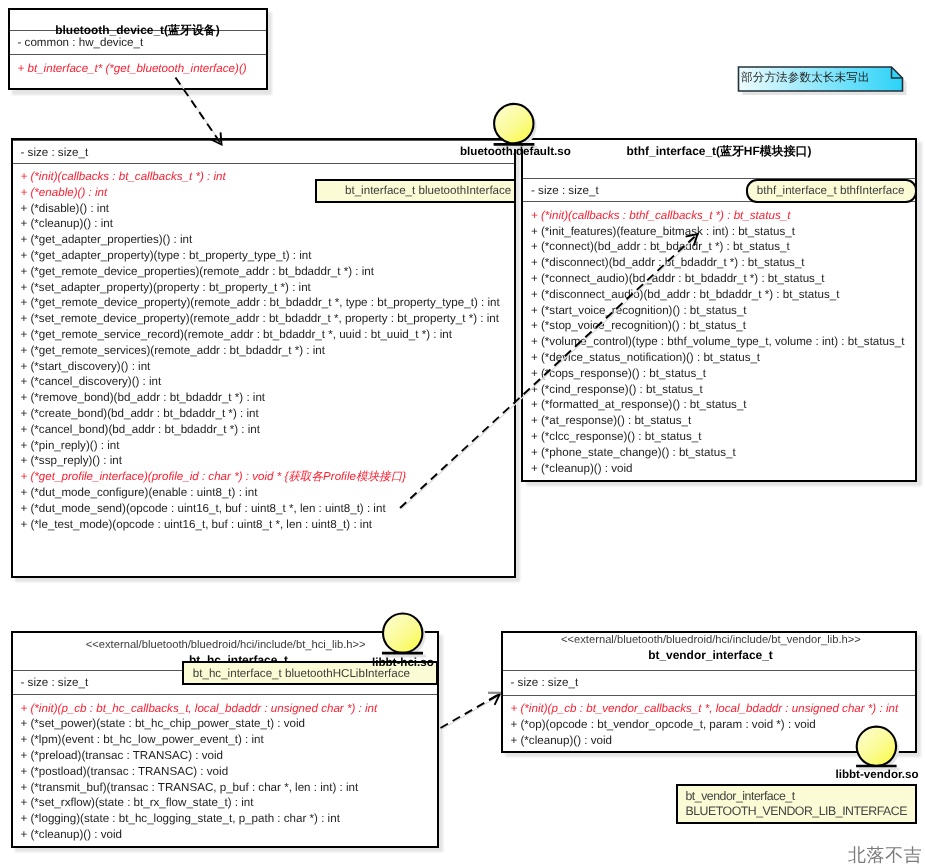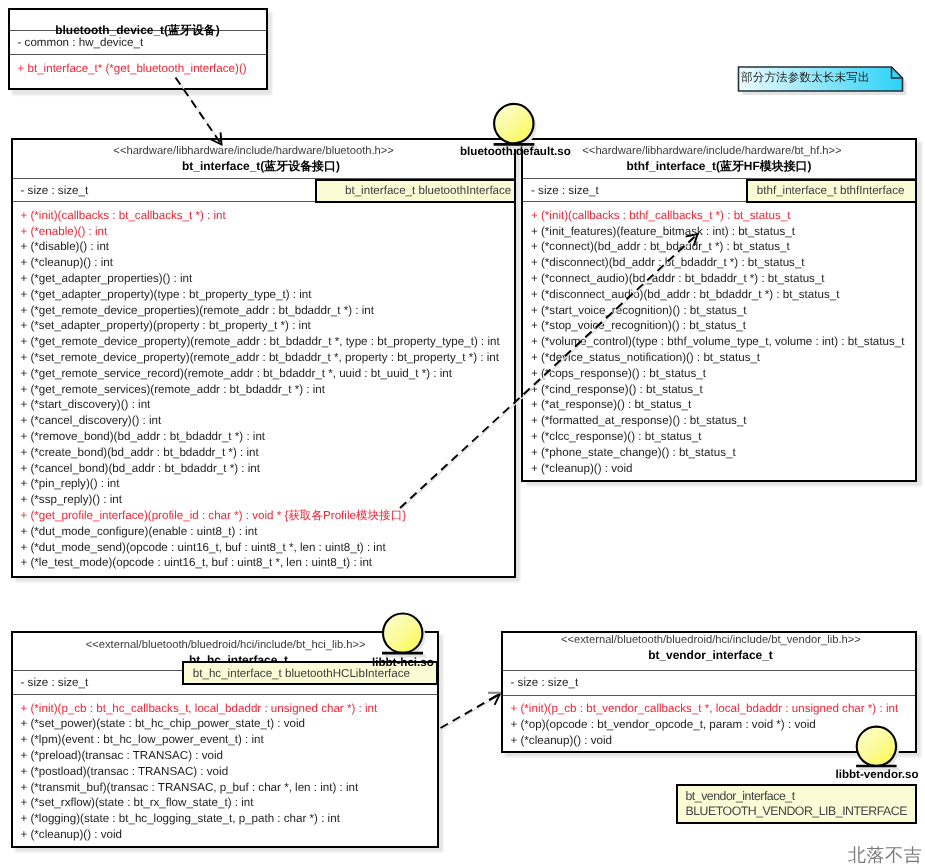--- a/index.html
+++ b/index.html
@@ -13,21 +13,21 @@
 .umlbox{position:absolute;background:#fff;border:2px solid #000;box-sizing:border-box;z-index:3;}
 .shadow{position:absolute;background:#e4e4e4;z-index:1;filter:blur(1.2px);}
 
 .hdr{text-align:center;box-sizing:border-box;}
 .stereo{font-size:11.2px;color:#3b3b3b;line-height:15px;}
 .cname{font-size:11.95px;font-weight:bold;color:#000;line-height:15px;}
 .divider{border-top:1.7px solid #555;}
 .attrs{padding:4px 20px 0 8px;box-sizing:border-box;}
 .ops{padding:5.5px 8px 0 8px;}
 .row{font-size:11.6px;color:#1c1c1c;line-height:15.8px;white-space:nowrap;}
-.row.red{color:#fc2032;}
+.row.red{color:#fc2032;font-style:italic;}
 
 .ylabel{position:absolute;background:#fbfbd5;border:2.2px solid #000;box-sizing:border-box;
         font-size:11.6px;color:#3a3a3a;display:flex;align-items:center;padding-left:9px;z-index:6;}
 
 .lolli-label{position:absolute;font-size:11.6px;font-weight:bold;color:#000;white-space:nowrap;z-index:9;}
 
 .note-text{position:absolute;font-size:11.6px;color:#1f1f1f;font-family:"DejaVu Serif",serif;
            white-space:nowrap;z-index:8;letter-spacing:0.1px;}
 .watermark{position:absolute;font-size:18px;color:#7a7a7a;white-space:nowrap;
            font-family:"DejaVu Sans",sans-serif;letter-spacing:0.6px;z-index:9;}
@@ -46,24 +46,20 @@
   </div>
   <div class="divider attrs" style="height:24.1px;">
     <div class="row">- common : hw_device_t</div>
   </div>
   <div class="divider ops">
     <div class="row red">+ bt_interface_t* (*get_bluetooth_interface)()</div>
   </div>
 </div>
 <div class="shadow" style="left:15.0px;top:142.0px;width:505px;height:440px;"></div>
 <div class="umlbox" style="left:10.5px;top:137.5px;width:505px;height:440px;">
-  <div class="hdr" style="height:38.8px;padding-top:4px;">
-    <div class="stereo" style="position:relative;left:-9.4px;">&lt;&lt;hardware/libhardware/include/hardware/bluetooth.h&gt;&gt;</div>
-    <div class="cname" style="position:relative;left:-2px;">bt_interface_t(蓝牙设备接口)</div>
-  </div>
   <div class="divider attrs" style="height:23.0px;">
     <div class="row">- size : size_t</div>
   </div>
   <div class="divider ops">
     <div class="row red">+ (*init)(callbacks : bt_callbacks_t *) : int</div>
     <div class="row red">+ (*enable)() : int</div>
     <div class="row">+ (*disable)() : int</div>
     <div class="row">+ (*cleanup)() : int</div>
     <div class="row">+ (*get_adapter_properties)() : int</div>
     <div class="row">+ (*get_adapter_property)(type : bt_property_type_t) : int</div>
@@ -82,41 +78,40 @@
     <div class="row">+ (*ssp_reply)() : int</div>
     <div class="row red">+ (*get_profile_interface)(profile_id : char *) : void * {获取各Profile模块接口}</div>
     <div class="row">+ (*dut_mode_configure)(enable : uint8_t) : int</div>
     <div class="row">+ (*dut_mode_send)(opcode : uint16_t, buf : uint8_t *, len : uint8_t) : int</div>
     <div class="row">+ (*le_test_mode)(opcode : uint16_t, buf : uint8_t *, len : uint8_t) : int</div>
   </div>
 </div>
 <div class="shadow" style="left:525.5px;top:142.0px;width:396px;height:344px;"></div>
 <div class="umlbox" style="left:521px;top:137.5px;width:396px;height:344px;">
   <div class="hdr" style="height:38.8px;padding-top:4px;">
-    <div class="stereo" style="position:relative;left:-7px;">&lt;&lt;hardware/libhardware/include/hardware/bt_hf.h&gt;&gt;</div>
     <div class="cname" style="position:relative;left:0px;">bthf_interface_t(蓝牙HF模块接口)</div>
   </div>
   <div class="divider attrs" style="height:23.0px;">
     <div class="row">- size : size_t</div>
   </div>
   <div class="divider ops">
     <div class="row red">+ (*init)(callbacks : bthf_callbacks_t *) : bt_status_t</div>
     <div class="row">+ (*init_features)(feature_bitmask : int) : bt_status_t</div>
     <div class="row">+ (*connect)(bd_addr : bt_bdaddr_t *) : bt_status_t</div>
     <div class="row">+ (*disconnect)(bd_addr : bt_bdaddr_t *) : bt_status_t</div>
     <div class="row">+ (*connect_audio)(bd_addr : bt_bdaddr_t *) : bt_status_t</div>
     <div class="row">+ (*disconnect_audio)(bd_addr : bt_bdaddr_t *) : bt_status_t</div>
     <div class="row">+ (*start_voice_recognition)() : bt_status_t</div>
     <div class="row">+ (*stop_voice_recognition)() : bt_status_t</div>
     <div class="row">+ (*volume_control)(type : bthf_volume_type_t, volume : int) : bt_status_t</div>
     <div class="row">+ (*device_status_notification)() : bt_status_t</div>
     <div class="row">+ (*cops_response)() : bt_status_t</div>
     <div class="row">+ (*cind_response)() : bt_status_t</div>
+    <div class="row">+ (*formatted_at_response)() : bt_status_t</div>
     <div class="row">+ (*at_response)() : bt_status_t</div>
-    <div class="row">+ (*formatted_at_response)() : bt_status_t</div>
     <div class="row">+ (*clcc_response)() : bt_status_t</div>
     <div class="row">+ (*phone_state_change)() : bt_status_t</div>
     <div class="row">+ (*cleanup)() : void</div>
   </div>
 </div>
 <div class="shadow" style="left:15.0px;top:635.0px;width:428px;height:217px;"></div>
 <div class="umlbox" style="left:10.5px;top:630.5px;width:428px;height:217px;">
   <div class="hdr" style="height:37.9px;padding-top:5px;">
     <div class="stereo" style="position:relative;left:1.2px;">&lt;&lt;external/bluetooth/bluedroid/hci/include/bt_hci_lib.h&gt;&gt;</div>
     <div class="cname" style="position:relative;left:14px;">bt_hc_interface_t</div>
@@ -145,21 +140,21 @@
   <div class="divider attrs" style="height:24.5px;">
     <div class="row">- size : size_t</div>
   </div>
   <div class="divider ops">
     <div class="row red">+ (*init)(p_cb : bt_vendor_callbacks_t *, local_bdaddr : unsigned char *) : int</div>
     <div class="row">+ (*op)(opcode : bt_vendor_opcode_t, param : void *) : void</div>
     <div class="row">+ (*cleanup)() : void</div>
   </div>
 </div>
 <div class="ylabel" style="left:315px;top:179px;width:201px;height:23.5px;padding-left:28px;">bt_interface_t  bluetoothInterface</div>
-<div class="ylabel" style="left:745.8px;top:179px;width:171.2px;height:23.5px;">bthf_interface_t  bthfInterface</div>
+<div class="ylabel" style="left:745.8px;top:179px;width:171.2px;height:23.5px;border-radius:11px;">bthf_interface_t  bthfInterface</div>
 <div class="ylabel" style="left:181.8px;top:648px;width:256.7px;height:24px;margin-top:13px;">bt_hc_interface_t  bluetoothHCLibInterface</div>
 <svg class="layer" viewBox="0 0 925 866" style="z-index:7;">
 <defs>
   <linearGradient id="lolliGrad" x1="0.12" y1="0.05" x2="0.92" y2="0.95">
     <stop offset="0%" stop-color="#fdfdce"></stop>
     <stop offset="55%" stop-color="#fbfb92"></stop>
     <stop offset="100%" stop-color="#fafa46"></stop>
   </linearGradient>
   <linearGradient id="noteGrad" x1="0" y1="0" x2="1" y2="0">
     <stop offset="0%" stop-color="#eefcfe"></stop>

